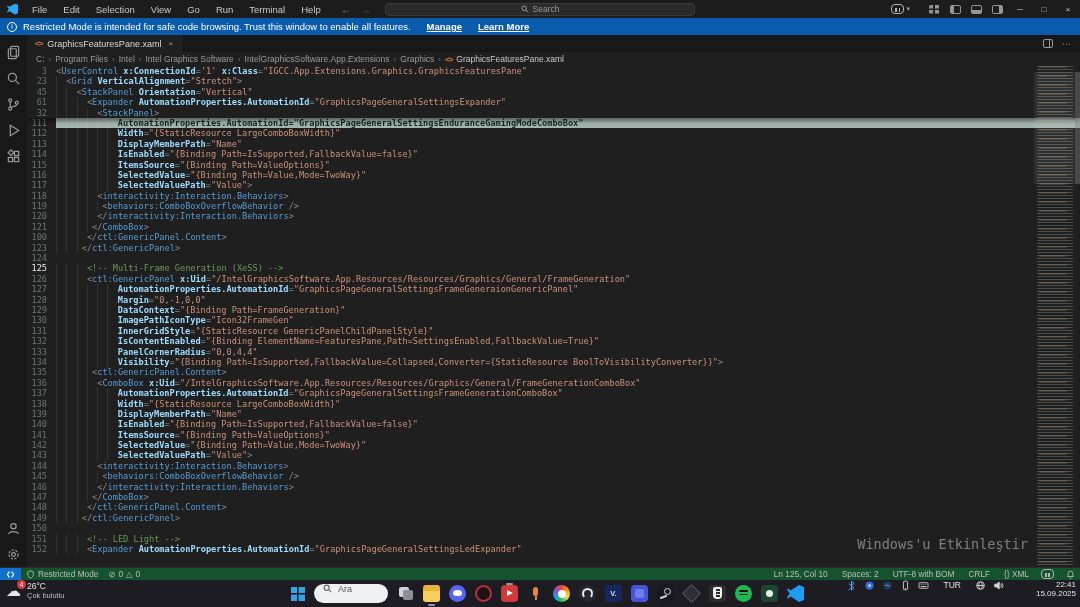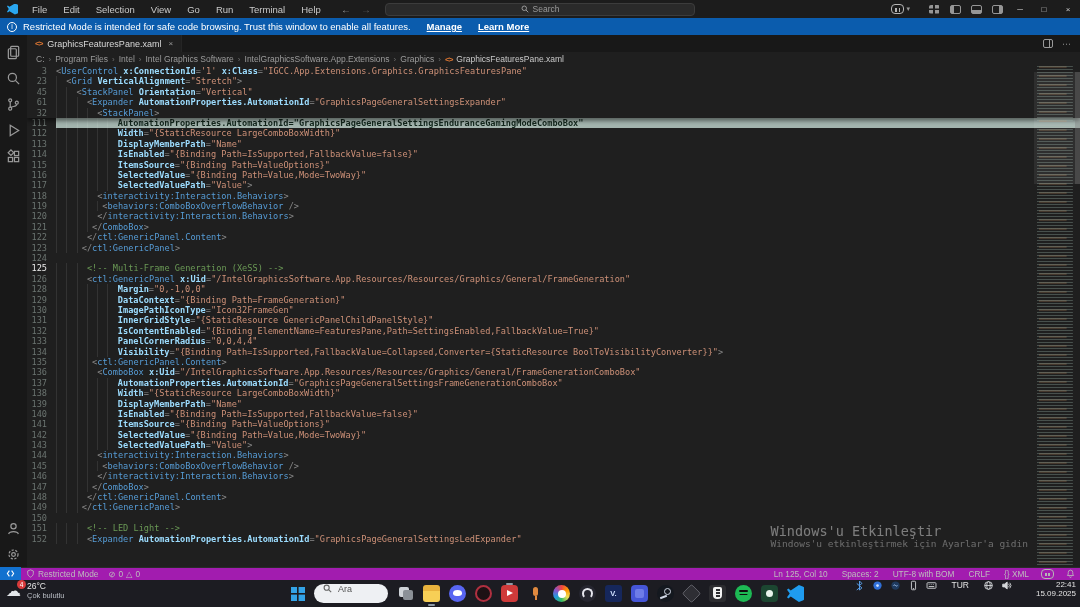--- a/index.html
+++ b/index.html
@@ -74,21 +74,21 @@
      repeating-linear-gradient(to bottom,rgba(205,145,95,.22) 0 2px,transparent 2px 9px);
      background-size:78% 100%,60% 100%;background-repeat:no-repeat;background-position:3px 0,5px 0}
   .mthumb{position:absolute;left:0;right:0;top:6px;height:112px;background:rgba(255,255,255,.07)}
   .sbar{position:absolute;right:0;top:6px;width:5px;height:112px;background:rgba(121,121,121,.35);z-index:4}
 
   .watermark{position:absolute;right:52px;bottom:18px;z-index:5;color:rgba(255,255,255,.42);text-align:left;pointer-events:none}
   .watermark .w1{font-size:13.5px}
   .watermark .w2{font-size:9.5px;margin-top:2px;color:rgba(255,255,255,.34)}
 
   
-  .statusbar{height:13px;background:#a21caf;border-top:1px solid #2a2a2a;display:flex;align-items:flex-end;font-size:8.3px;color:#bdbdbd;flex:none}
+  .statusbar{height:13px;background:#14532d;border-top:1px solid #2a2a2a;display:flex;align-items:center;font-size:8.3px;color:#bdbdbd;flex:none}
   .remote{width:21px;height:13px;background:#1271cf;color:#fff;display:flex;align-items:center;justify-content:center;flex:none}
   .sitem{display:flex;align-items:center;gap:3px;padding:0 5px;height:13px}
   .sright{margin-left:auto;display:flex;align-items:center}
   .sright .sitem{padding:0 7px}
   .sicon svg{width:9px;height:9px;display:block}
 
   
   .taskbar{height:27px;background:#1c1c22;position:relative;flex:none;color:#e6e6e6}
   .weather{position:absolute;left:6px;top:1px;display:flex;align-items:center;gap:6px}
   .wcloud{position:relative;font-size:15px;color:#e3e6ea}
@@ -133,21 +133,21 @@
   .app-epic::after{content:"";position:absolute;left:6.5px;top:4px;width:4px;height:1.5px;background:#2c2c30;box-shadow:0 3px 0 #2c2c30,0 6px 0 #2c2c30}
   .app-spotify{background:#1db954;border-radius:50%}
   .app-spotify::before{content:"";position:absolute;left:4px;top:5px;width:9px;height:2px;border-radius:2px;background:#0e0e0e;box-shadow:0 3.5px 0 -0.5px #0e0e0e,0 7px 0 -1px #0e0e0e}
   .app-greenapp{background:#1c4631;border-radius:4px}
   .app-greenapp::before{content:"";position:absolute;inset:5px;background:#e8f4ec;border-radius:50%}
   .app-vscode{background:#1f9cf0;border-radius:3px;clip-path:polygon(70% 0,100% 12%,100% 88%,70% 100%,22% 68%,8% 80%,0 72%,16% 50%,0 28%,8% 20%,22% 32%)}
   .tray{position:absolute;right:4px;top:0;height:27px;display:flex;align-items:flex-start;gap:14px;font-size:8.5px}
   .tray-ic{color:#d4d6da;display:flex;align-items:center}
   .tray-ic svg{width:11px;height:11px;display:block}
   .lang{color:#e2e2e2}
-  .clock{text-align:right;line-height:9px;font-size:8px;color:#e2e2e2;margin-left:10px}
+  .clock{text-align:right;line-height:9px;font-size:8px;color:#e2e2e2;margin-left:18px}
 </style>
 </head>
 <body>
 
 <div id="app">
 
   <div class="titlebar">
     <div class="vslogo"></div>
     <div class="menus">
 
@@ -288,25 +288,26 @@
             <div class="crow"><span class="ln">112</span><span class="ctext"><span class="cind" style="width: 61.8px;"></span><span class="ccode"><span class="tok-txt"><span class="tok-attr">Width</span><span class="tok-p">=</span></span><span class="tok-str">"{StaticResource LargeComboBoxWidth}"</span><span class="tok-txt"></span></span></span></div>
             <div class="crow"><span class="ln">113</span><span class="ctext"><span class="cind" style="width: 61.8px;"></span><span class="ccode"><span class="tok-txt"><span class="tok-attr">DisplayMemberPath</span><span class="tok-p">=</span></span><span class="tok-str">"Name"</span><span class="tok-txt"></span></span></span></div>
             <div class="crow"><span class="ln">114</span><span class="ctext"><span class="cind" style="width: 61.8px;"></span><span class="ccode"><span class="tok-txt"><span class="tok-attr">IsEnabled</span><span class="tok-p">=</span></span><span class="tok-str">"{Binding Path=IsSupported,FallbackValue=false}"</span><span class="tok-txt"></span></span></span></div>
             <div class="crow"><span class="ln">115</span><span class="ctext"><span class="cind" style="width: 61.8px;"></span><span class="ccode"><span class="tok-txt"><span class="tok-attr">ItemsSource</span><span class="tok-p">=</span></span><span class="tok-str">"{Binding Path=ValueOptions}"</span><span class="tok-txt"></span></span></span></div>
             <div class="crow"><span class="ln">116</span><span class="ctext"><span class="cind" style="width: 61.8px;"></span><span class="ccode"><span class="tok-txt"><span class="tok-attr">SelectedValue</span><span class="tok-p">=</span></span><span class="tok-str">"{Binding Path=Value,Mode=TwoWay}"</span><span class="tok-txt"></span></span></span></div>
             <div class="crow"><span class="ln">117</span><span class="ctext"><span class="cind" style="width: 61.8px;"></span><span class="ccode"><span class="tok-txt"><span class="tok-attr">SelectedValuePath</span><span class="tok-p">=</span></span><span class="tok-str">"Value"</span><span class="tok-txt"><span class="tok-p">&gt;</span></span></span></span></div>
             <div class="crow"><span class="ln">118</span><span class="ctext"><span class="cind" style="width: 41.2px;"></span><span class="ccode"><span class="tok-txt"><span class="tok-p">&lt;</span><span class="tok-tag">interactivity:Interaction.Behaviors</span><span class="tok-p">&gt;</span></span></span></span></div>
             <div class="crow"><span class="ln">119</span><span class="ctext"><span class="cind" style="width: 46.35px;"></span><span class="ccode"><span class="tok-txt"><span class="tok-p">&lt;</span><span class="tok-tag">behaviors:ComboBoxOverflowBehavior</span> <span class="tok-p">/&gt;</span></span></span></span></div>
             <div class="crow"><span class="ln">120</span><span class="ctext"><span class="cind" style="width: 41.2px;"></span><span class="ccode"><span class="tok-txt"><span class="tok-p">&lt;/</span><span class="tok-tag">interactivity:Interaction.Behaviors</span><span class="tok-p">&gt;</span></span></span></span></div>
             <div class="crow"><span class="ln">121</span><span class="ctext"><span class="cind" style="width: 36.05px;"></span><span class="ccode"><span class="tok-txt"><span class="tok-p">&lt;/</span><span class="tok-tag">ComboBox</span><span class="tok-p">&gt;</span></span></span></span></div>
-            <div class="crow"><span class="ln">122</span><span class="ctext"><span class="cind" style="width: 30.9px;"></span><span class="ccode"><span class="tok-txt"><span class="tok-p">&lt;/</span><span class="tok-tag">ctl:GenericPanel.Content</span><span class="tok-p">&gt;</span></span></span></span></div>
+            <div class="crow"><span class="ln">100</span><span class="ctext"><span class="cind" style="width: 30.9px;"></span><span class="ccode"><span class="tok-txt"><span class="tok-p">&lt;/</span><span class="tok-tag">ctl:GenericPanel.Content</span><span class="tok-p">&gt;</span></span></span></span></div>
             <div class="crow"><span class="ln">123</span><span class="ctext"><span class="cind" style="width: 25.75px;"></span><span class="ccode"><span class="tok-txt"><span class="tok-p">&lt;/</span><span class="tok-tag">ctl:GenericPanel</span><span class="tok-p">&gt;</span></span></span></span></div>
             <div class="crow"><span class="ln">124</span><span class="ctext"><span class="cind" style="width: 0px;"></span><span class="ccode"><span class="tok-txt"></span></span></span></div>
             <div class="crow active"><span class="ln">125</span><span class="ctext"><span class="cind" style="width: 30.9px;"></span><span class="ccode"><span class="tok-com">&lt;!-- Multi-Frame Generation (XeSS) --&gt;</span></span></span></div>
             <div class="crow"><span class="ln">126</span><span class="ctext"><span class="cind" style="width: 30.9px;"></span><span class="ccode"><span class="tok-txt"><span class="tok-p">&lt;</span><span class="tok-tag">ctl:GenericPanel</span> <span class="tok-attr">x:Uid</span><span class="tok-p">=</span></span><span class="tok-str">"/IntelGraphicsSoftware.App.Resources/Resources/Graphics/General/FrameGeneration"</span><span class="tok-txt"></span></span></span></div>
+            <div class="crow"><span class="ln">127</span><span class="ctext"><span class="cind" style="width: 61.8px;"></span><span class="ccode"><span class="tok-txt"><span class="tok-attr">AutomationProperties.AutomationId</span><span class="tok-p">=</span></span><span class="tok-str">"GraphicsPageGeneralSettingsFrameGeneraionGenericPanel"</span><span class="tok-txt"></span></span></span></div>
             <div class="crow"><span class="ln">128</span><span class="ctext"><span class="cind" style="width: 61.8px;"></span><span class="ccode"><span class="tok-txt"><span class="tok-attr">Margin</span><span class="tok-p">=</span></span><span class="tok-str">"0,-1,0,0"</span><span class="tok-txt"></span></span></span></div>
             <div class="crow"><span class="ln">129</span><span class="ctext"><span class="cind" style="width: 61.8px;"></span><span class="ccode"><span class="tok-txt"><span class="tok-attr">DataContext</span><span class="tok-p">=</span></span><span class="tok-str">"{Binding Path=FrameGeneration}"</span><span class="tok-txt"></span></span></span></div>
             <div class="crow"><span class="ln">130</span><span class="ctext"><span class="cind" style="width: 61.8px;"></span><span class="ccode"><span class="tok-txt"><span class="tok-attr">ImagePathIconType</span><span class="tok-p">=</span></span><span class="tok-str">"Icon32FrameGen"</span><span class="tok-txt"></span></span></span></div>
             <div class="crow"><span class="ln">131</span><span class="ctext"><span class="cind" style="width: 61.8px;"></span><span class="ccode"><span class="tok-txt"><span class="tok-attr">InnerGridStyle</span><span class="tok-p">=</span></span><span class="tok-str">"{StaticResource GenericPanelChildPanelStyle}"</span><span class="tok-txt"></span></span></span></div>
             <div class="crow"><span class="ln">132</span><span class="ctext"><span class="cind" style="width: 61.8px;"></span><span class="ccode"><span class="tok-txt"><span class="tok-attr">IsContentEnabled</span><span class="tok-p">=</span></span><span class="tok-str">"{Binding ElementName=FeaturesPane,Path=SettingsEnabled,FallbackValue=True}"</span><span class="tok-txt"></span></span></span></div>
             <div class="crow"><span class="ln">133</span><span class="ctext"><span class="cind" style="width: 61.8px;"></span><span class="ccode"><span class="tok-txt"><span class="tok-attr">PanelCornerRadius</span><span class="tok-p">=</span></span><span class="tok-str">"0,0,4,4"</span><span class="tok-txt"></span></span></span></div>
             <div class="crow"><span class="ln">134</span><span class="ctext"><span class="cind" style="width: 61.8px;"></span><span class="ccode"><span class="tok-txt"><span class="tok-attr">Visibility</span><span class="tok-p">=</span></span><span class="tok-str">"{Binding Path=IsSupported,FallbackValue=Collapsed,Converter={StaticResource BoolToVisibilityConverter}}"</span><span class="tok-txt"><span class="tok-p">&gt;</span></span></span></span></div>
             <div class="crow"><span class="ln">135</span><span class="ctext"><span class="cind" style="width: 36.05px;"></span><span class="ccode"><span class="tok-txt"><span class="tok-p">&lt;</span><span class="tok-tag">ctl:GenericPanel.Content</span><span class="tok-p">&gt;</span></span></span></span></div>
             <div class="crow"><span class="ln">136</span><span class="ctext"><span class="cind" style="width: 41.2px;"></span><span class="ccode"><span class="tok-txt"><span class="tok-p">&lt;</span><span class="tok-tag">ComboBox</span> <span class="tok-attr">x:Uid</span><span class="tok-p">=</span></span><span class="tok-str">"/IntelGraphicsSoftware.App.Resources/Resources/Graphics/General/FrameGenerationComboBox"</span><span class="tok-txt"></span></span></span></div>
             <div class="crow"><span class="ln">137</span><span class="ctext"><span class="cind" style="width: 61.8px;"></span><span class="ccode"><span class="tok-txt"><span class="tok-attr">AutomationProperties.AutomationId</span><span class="tok-p">=</span></span><span class="tok-str">"GraphicsPageGeneralSettingsFrameGenerationComboBox"</span><span class="tok-txt"></span></span></span></div>
@@ -325,21 +326,20 @@
             <div class="crow"><span class="ln">150</span><span class="ctext"><span class="cind" style="width: 0px;"></span><span class="ccode"><span class="tok-txt"></span></span></span></div>
             <div class="crow"><span class="ln">151</span><span class="ctext"><span class="cind" style="width: 30.9px;"></span><span class="ccode"><span class="tok-com">&lt;!-- LED Light --&gt;</span></span></span></div>
             <div class="crow"><span class="ln">152</span><span class="ctext"><span class="cind" style="width: 30.9px;"></span><span class="ccode"><span class="tok-txt"><span class="tok-p">&lt;</span><span class="tok-tag">Expander</span> <span class="tok-attr">AutomationProperties.AutomationId</span><span class="tok-p">=</span></span><span class="tok-str">"GraphicsPageGeneralSettingsLedExpander"</span><span class="tok-txt"></span></span></span></div>
           </div>
         <div class="minimap">
           <div class="mthumb"></div>
         </div>
         <div class="sbar"></div>
         <div class="watermark">
           <div class="w1">Windows'u Etkinleştir</div>
-          <div class="w2">Windows'u etkinleştirmek için Ayarlar'a gidin</div>
         </div>
       </div>
     </div>
   </div>
 
   <div class="statusbar">
     <div class="remote">
       <svg width="9" height="9" viewBox="0 0 16 16" fill="none" stroke="#fff" stroke-width="2">
           <path d="M6 3L2.5 8 6 13M10 3l3.5 5L10 13"></path>
         </svg>

